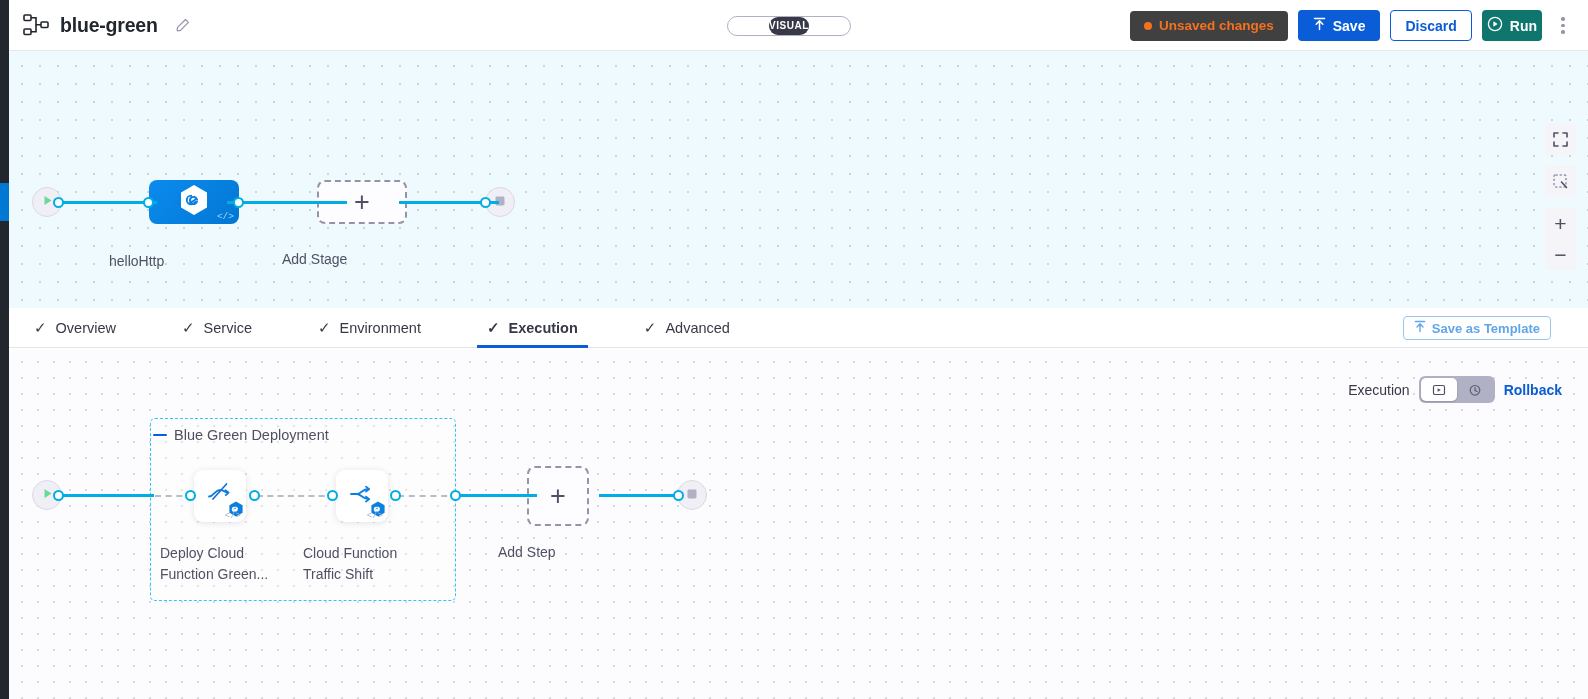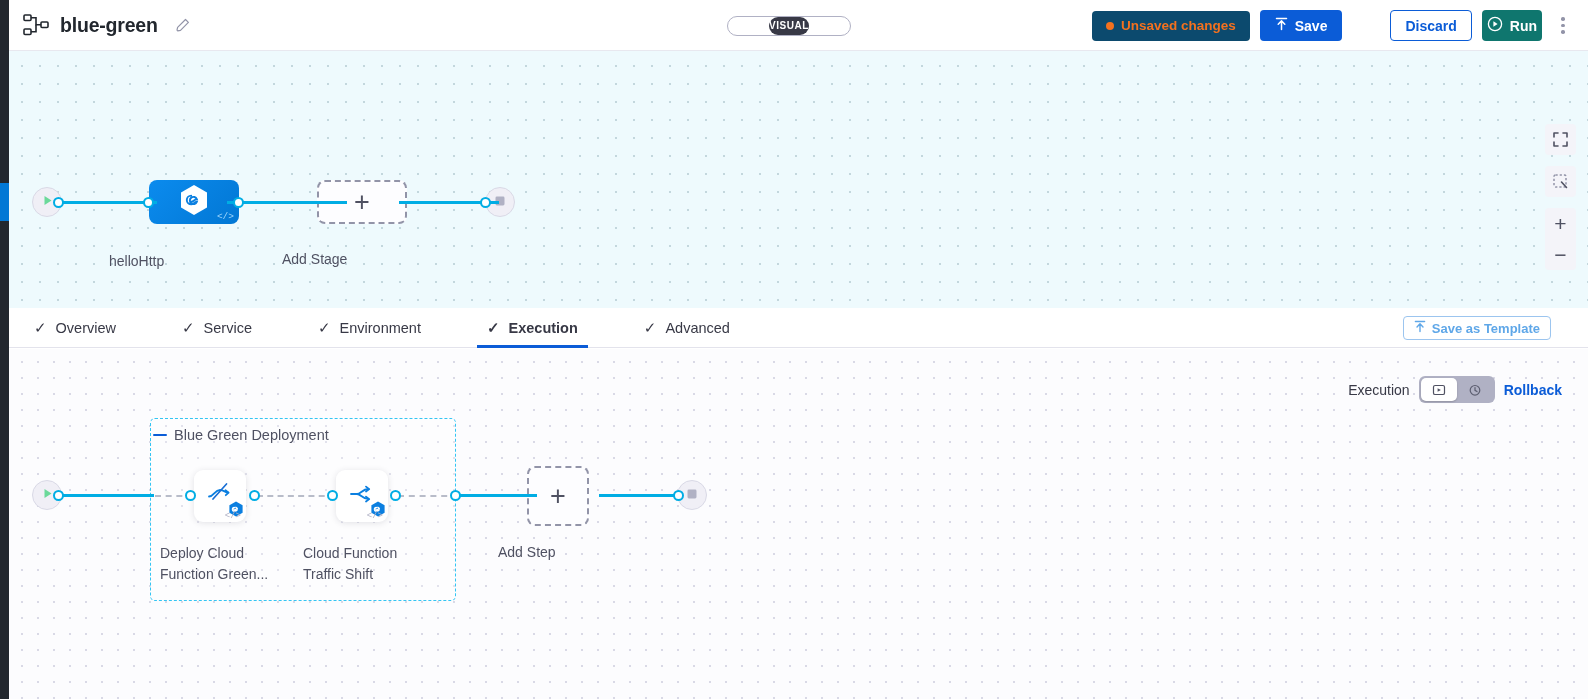--- a/index.html
+++ b/index.html
@@ -46,32 +46,32 @@
     cursor: pointer; border-radius: 10px;
   }
   .mode-opt.active { background: #383946; color: #fff; }
 
   .header-right {
     position: absolute; right: 14px; top: 0; height: 51px;
     display: flex; align-items: center; gap: 10px;
   }
   .unsaved {
     display: flex; align-items: center; gap: 7px;
-    background: #0c4a6e; border-radius: 4px;
+    background: #404040; border-radius: 4px;
     height: 30px; padding: 0 14px;
     font-size: 13.5px; font-weight: bold; color: #f4711e;
   }
   .dot-orange { width: 8px; height: 8px; border-radius: 50%; background: #f4711e; }
   .btn {
     height: 31px; border-radius: 4px; display: flex; align-items: center;
     gap: 7px; padding: 0 14px; font-size: 14px; font-weight: bold; cursor: pointer;
     border: 1px solid transparent; white-space: nowrap;
   }
   .btn-save { background: #0b5cd7; color: #fff; }
-  .btn-discard { background: #fff; color: #0b5cd7; border-color: #0b5cd7; margin-left: 38px; }
+  .btn-discard { background: #fff; color: #0b5cd7; border-color: #0b5cd7; }
   .btn-run { background: #0f766e; color: #fff; padding: 0 4px; }
   .kebab {
     width: 22px; height: 30px; display: flex; flex-direction: column;
     align-items: center; justify-content: center; gap: 3px; cursor: pointer;
   }
   .kebab i { width: 3.5px; height: 3.5px; border-radius: 50%; background: #9294a8; display:block; }
 
   
   .canvas-top {
     position: absolute; left: 9px; top: 51px; width: 1579px; height: 257px;

